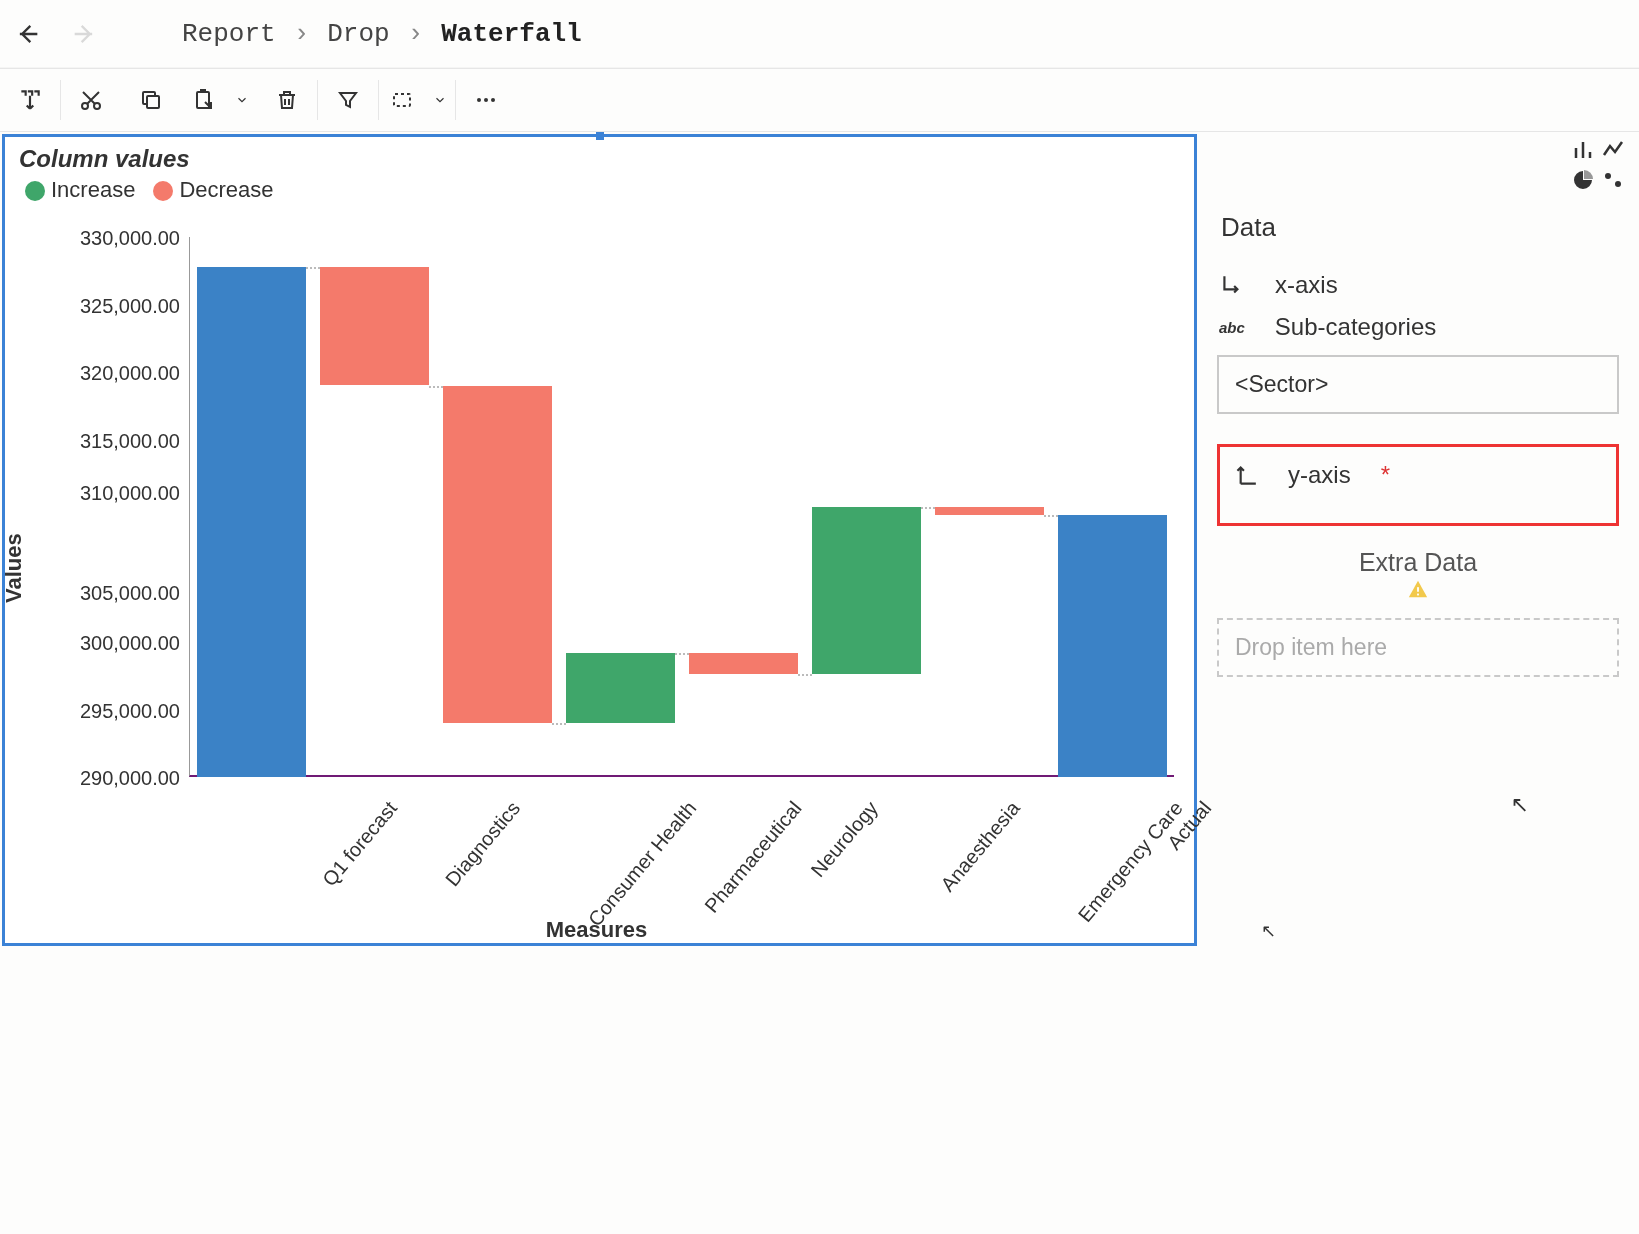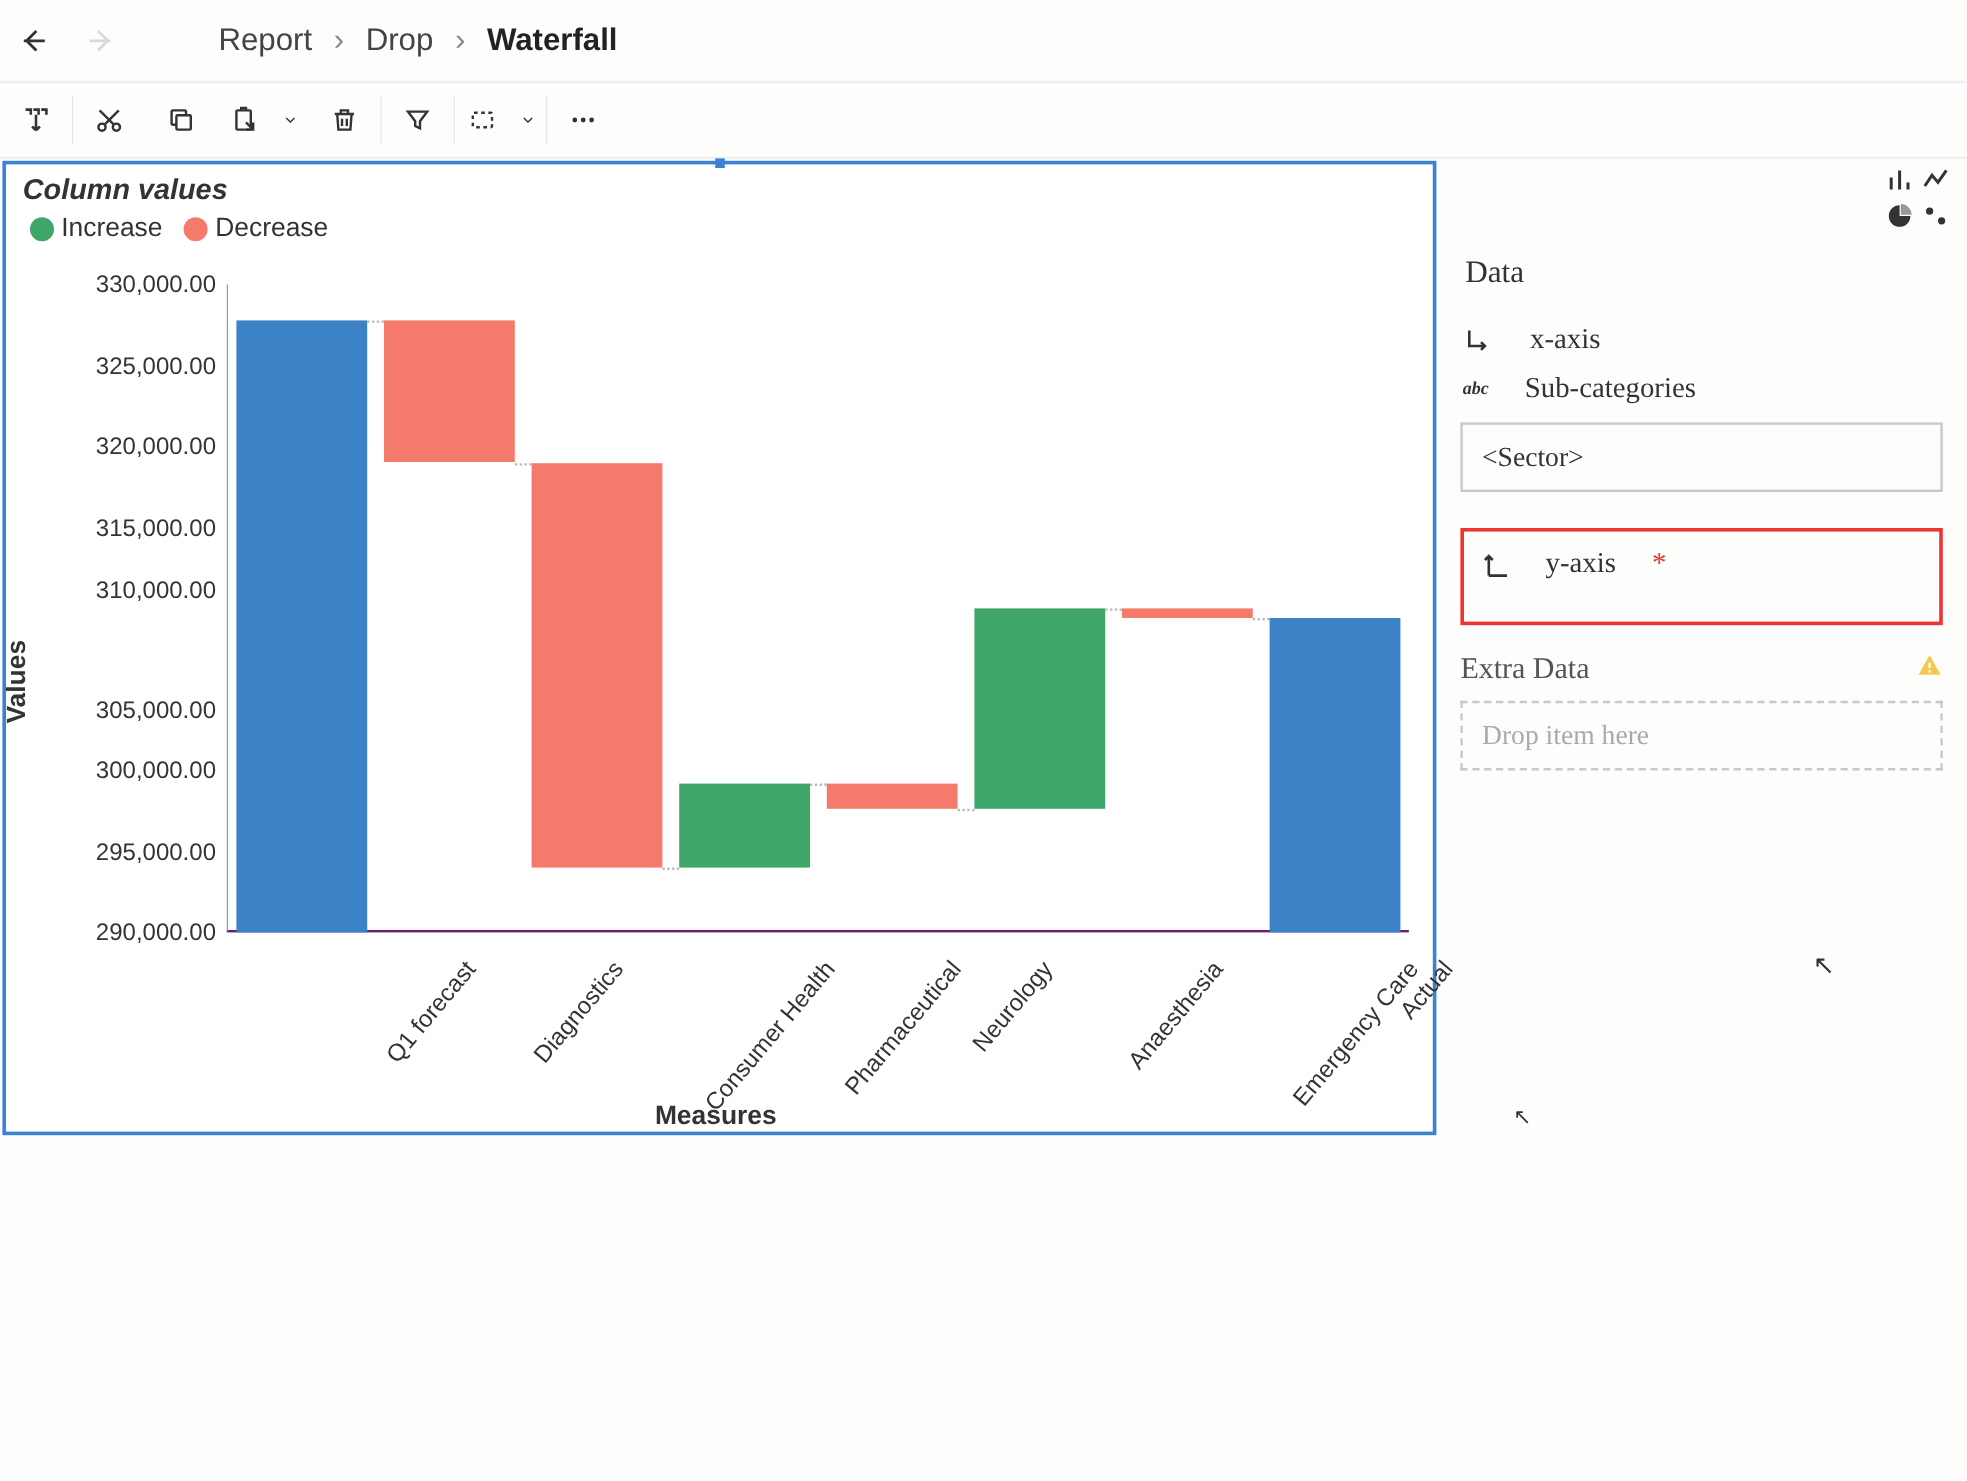--- a/index.html
+++ b/index.html
@@ -1,36 +1,36 @@
 <!DOCTYPE html>
 <html><head>
 <meta charset="utf-8">
 <style>
   html,body{margin:0;padding:0;font-family:Arial,Helvetica,sans-serif;color:#333;background:#fdfdfc;}
   *{box-sizing:border-box;}
 
   
-  .nav-row{height:68px;display:flex;align-items:center;border-bottom:1px solid rgba(0,0,0,.03);}
+  .nav-row{height:68px;display:flex;align-items:center;border-bottom:1px solid rgba(0,0,0,.03);font-family:Liberation Mono, monospace;}
   .nav-arrow{width:40px;height:40px;display:flex;align-items:center;justify-content:center;margin:0 8px;}
   .crumbs{display:flex;align-items:center;font-size:26px;margin-left:70px;gap:18px;}
   .crumb{color:#444;}
   .crumb.active{font-weight:700;color:#222;}
   .crumb-sep{color:#888;}
 
   
   .toolbar{height:64px;display:flex;align-items:center;border-top:1px solid #e6e6e6;border-bottom:1px solid #e6e6e6;}
   .tool{width:60px;height:64px;display:flex;align-items:center;justify-content:center;color:#444;}
   .tool-sep{width:1px;height:40px;background:#e6e6e6;}
   .tool-group{display:flex;align-items:center;}
 
   
   .main{display:flex;}
   .canvas-col{flex:1;border:3px solid #3b82d6;position:relative;margin:2px;background:#fff;}
   .canvas-col::before{content:"";position:absolute;top:-5px;left:50%;width:8px;height:8px;background:#3b82d6;transform:translateX(-50%);}
-  .side-col{width:440px;padding:22px 20px 20px 18px;position:relative;font-family:Liberation Serif, serif;}
+  .side-col{width:440px;padding:22px 20px 20px 18px;position:relative;}
 
   
   .legend-title{font-size:24px;font-weight:600;color:#333;margin:8px 0 4px 14px;font-style:italic;}
   .legend-items{display:flex;gap:18px;margin-left:20px;font-size:22px;align-items:center;}
   .swatch{width:20px;height:20px;border-radius:50%;display:inline-block;margin-right:6px;vertical-align:middle;}
 
   
   .chart-wrap{position:relative;margin:34px 20px 0 14px;}
   .y-title{position:absolute;left:8px;top:50%;transform:rotate(-90deg) translateY(-50%);transform-origin:left center;font-size:22px;font-weight:700;}
   .plot{position:relative;margin-left:170px;height:540px;border-left:1px solid #999;border-bottom:2px solid #701a75;}
@@ -49,21 +49,21 @@
   .panel-h{font-size:26px;color:#333;margin:58px 0 28px 4px;}
   .slot-label{display:flex;align-items:center;gap:30px;font-size:24px;color:#333;margin:0 0 14px 2px;}
   .slot-label .req{color:#d33;}
   .slot-box{border:2px dashed #c9c9c9;padding:14px 16px;font-size:23px;color:#333;margin-bottom:30px;}
   .slot-box.solid{border-style:solid;}
   .slot-box.drop{color:#aaa;}
   .y-group{border:3px solid #e33;padding:14px 10px 16px 10px;margin-bottom:22px;}
   .y-items{border:2px dashed #c9c9c9;font-size:23px;}
   .y-item{padding:10px 14px;}
   .y-item.sel{border:2px dotted #4a6fd6;margin:-2px;}
-  .extra-row{display:flex;align-items:center;justify-content:space-between;font-size:25px;color:#555;margin-bottom:12px;}
+  .extra-row{display:flex;align-items:center;justify-content:space-between;font-size:25px;color:#555;margin-bottom:12px;flex-direction:column;}
   .warn-icon{color:#e8b84e;}
 
   .cursor{position:absolute;font-size:18px;pointer-events:none;}
 </style>
 </head>
 <body>
 
 <div class="nav-row">
   <div class="nav-arrow">
     <svg width="28" height="28" viewBox="0 0 24 24" fill="none" stroke="#333" stroke-width="2">

